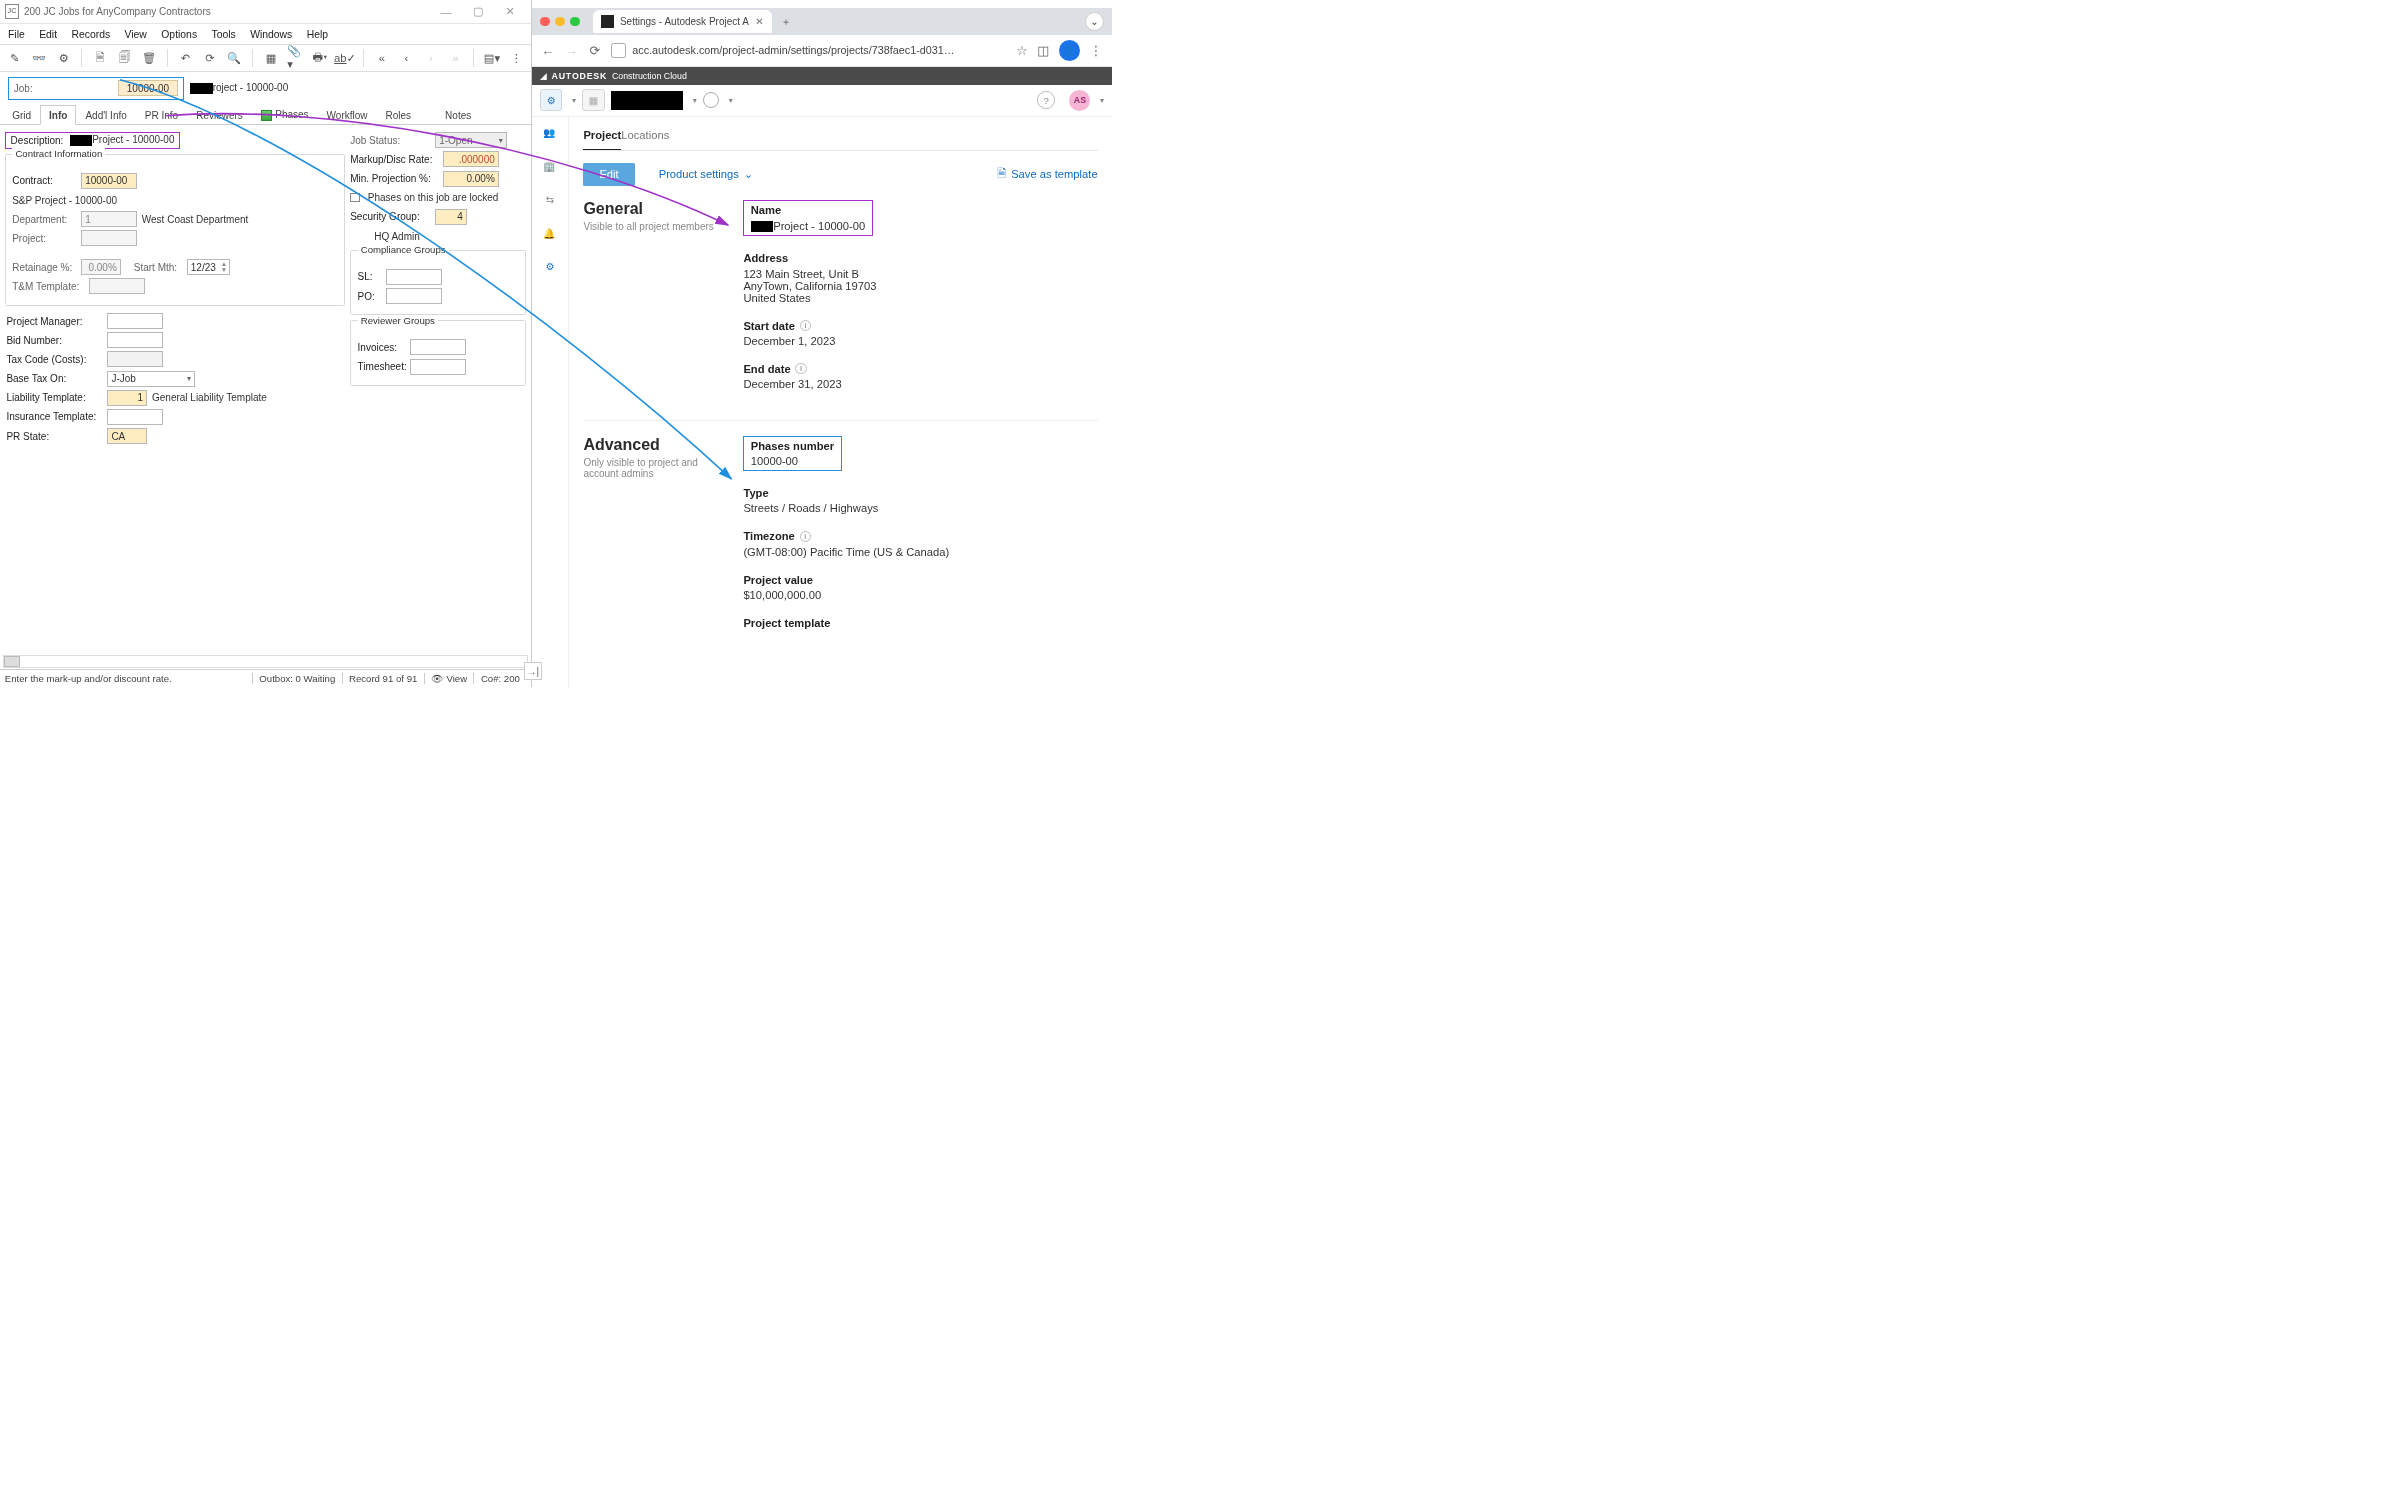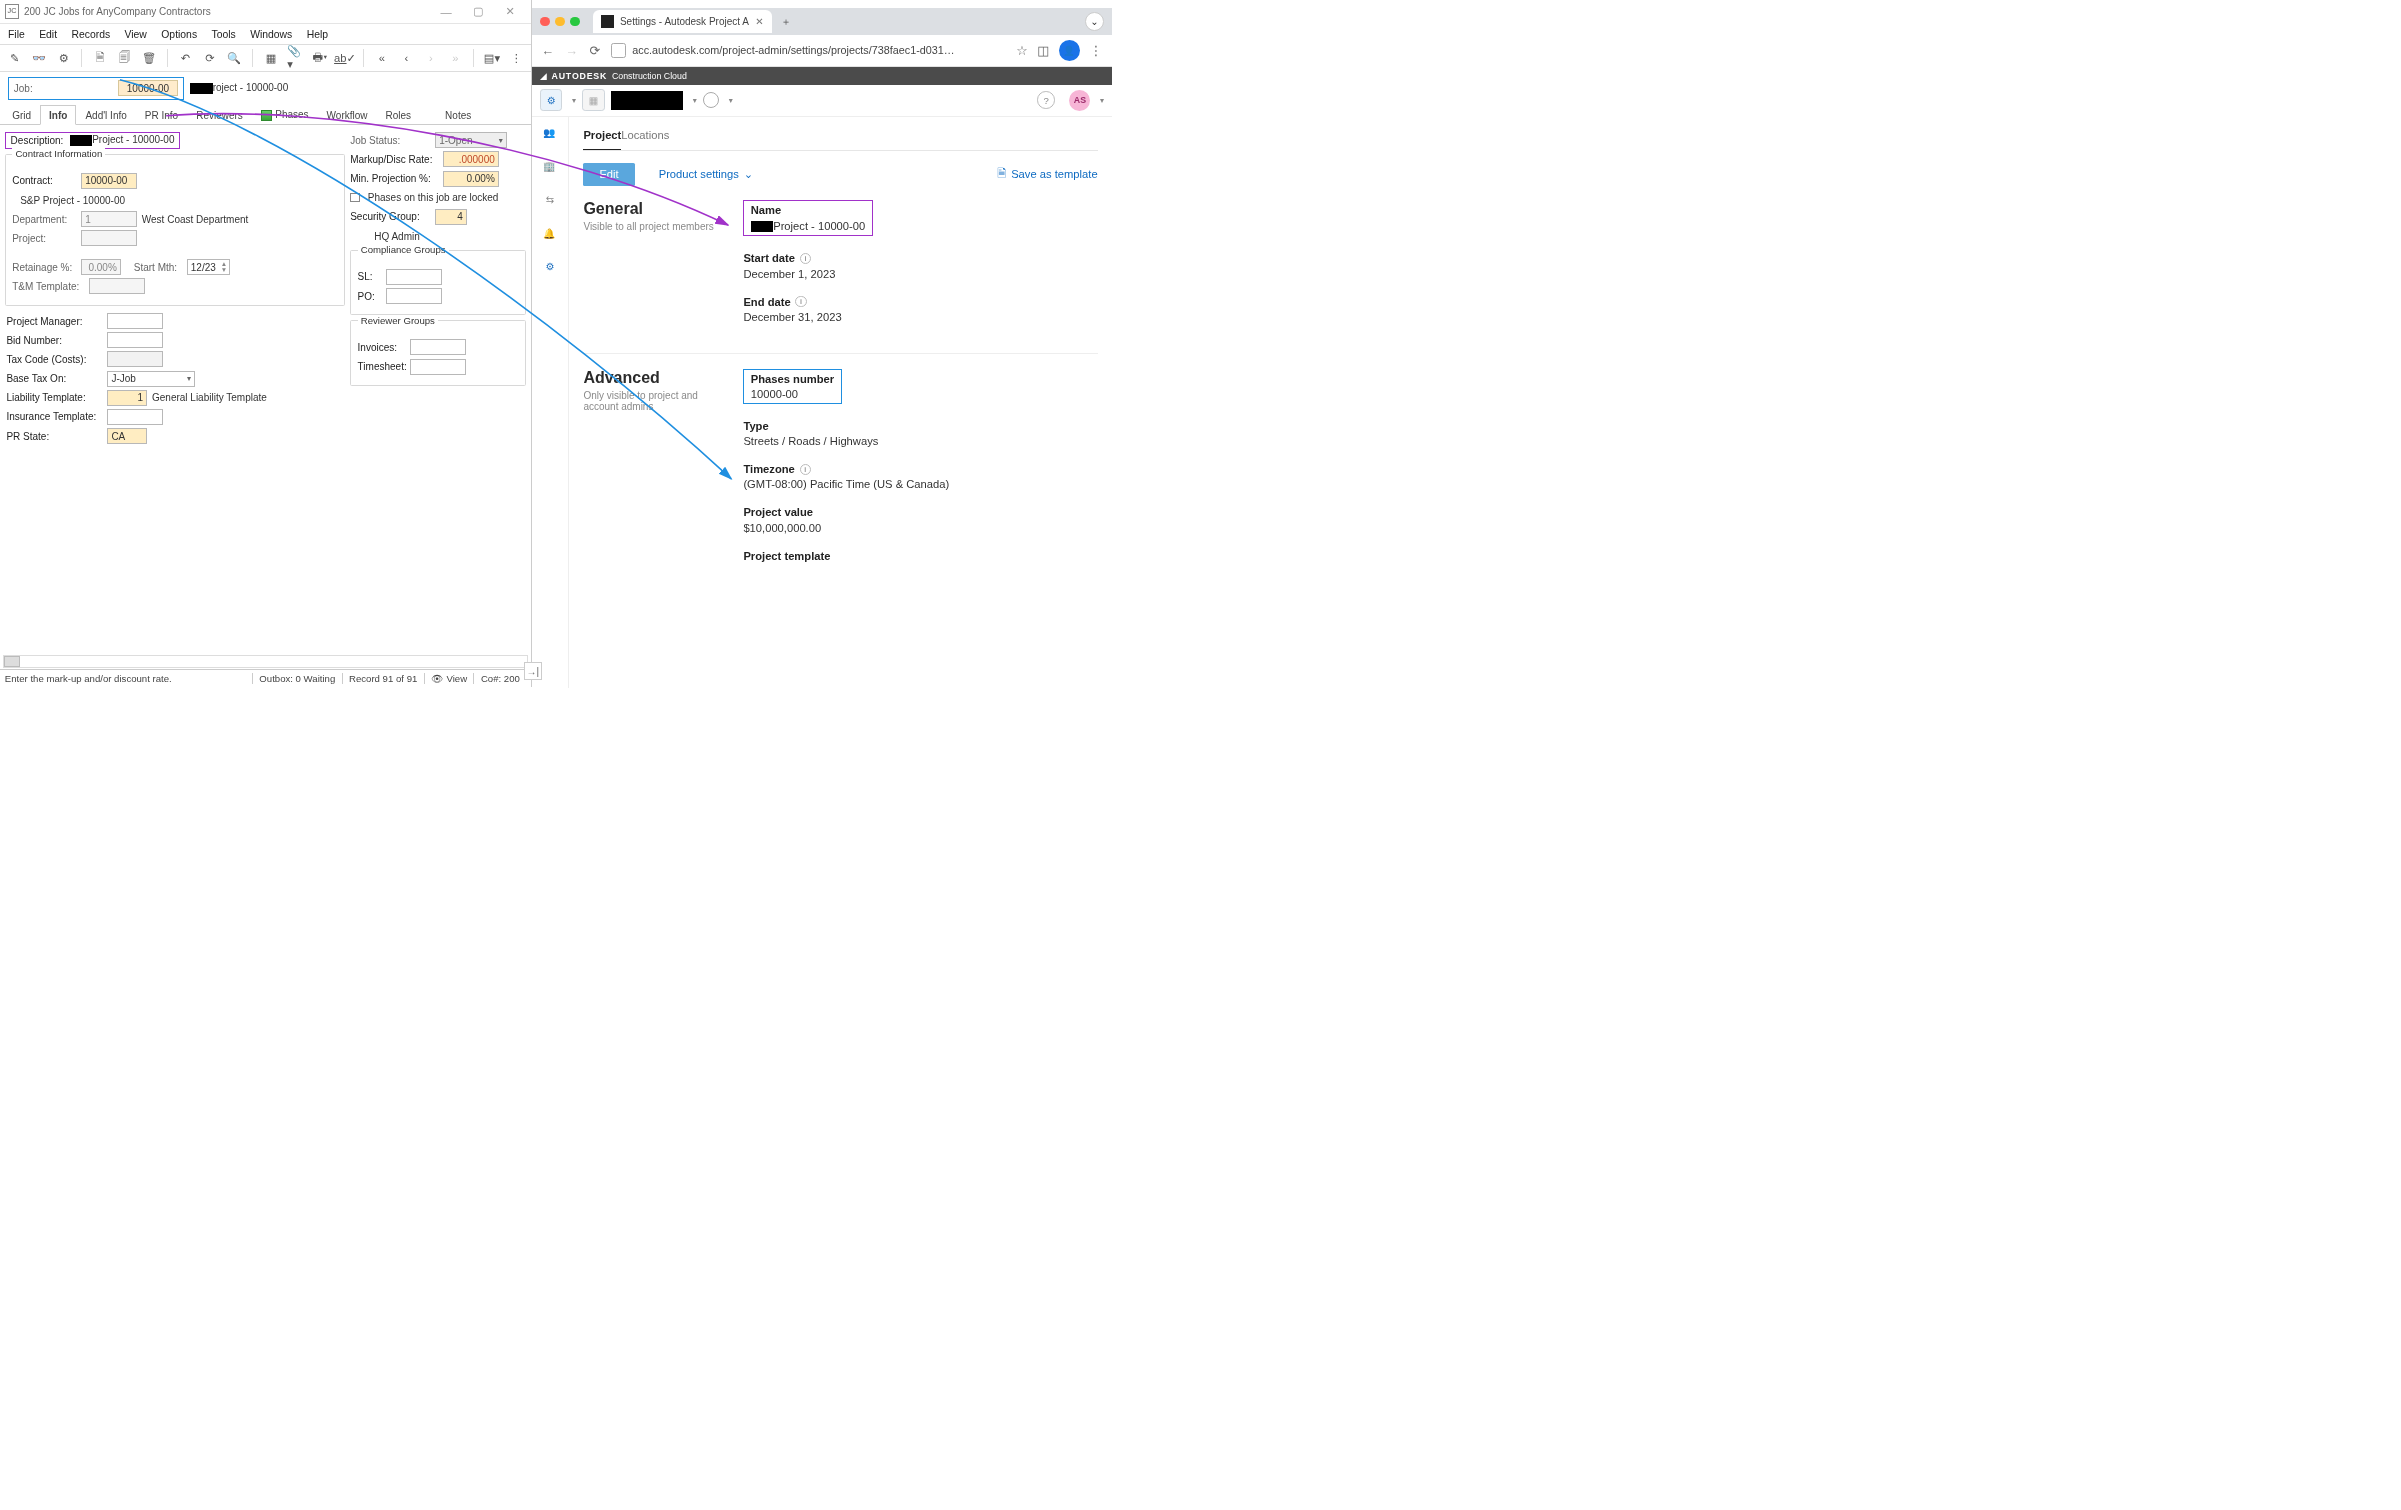--- a/index.html
+++ b/index.html
@@ -192,21 +192,21 @@
             <span><span class="redact"></span><span>Project - 10000-00</span></span>
           </span>
         </div>
         <div class="groupbox">
           <span class="gtitle">Contract Information</span>
           <div class="row">
             <span class="lbl dark" style="width:64px">Contract:</span>
             <span class="inp yellow">10000-00</span>
           </div>
           <div class="row">
-              <span style="margin-left:8px">S&amp;P Project - 10000-00</span>
+              <span style="">S&amp;P Project - 10000-00</span>
             </div>
           <div class="row">
             <span class="lbl" style="width:64px">Department:</span>
             <span class="inp" style="min-width:56px;background:#f5f5f5;color:#888">1</span>
             <span>West Coast Department</span>
           </div>
           <div class="row">
             <span class="lbl" style="width:64px">Project:</span>
             <span class="inp" style="background:#f5f5f5"></span>
           </div>
@@ -404,20 +404,26 @@
             <div class="sub">Visible to all project members</div>
           </div>
           <div class="fields">
             <div class="fld">
               <div class="name-box">
                 <div class="k">Name</div>
                 <div class="v"><span class="redact"></span><span>Project - 10000-00</span></div>
               </div>
             </div>
             <div class="fld">
+              <div class="k">Address</div>
+              <div class="v">123 Main Street, Unit B</div>
+              <div class="v">AnyTown, California 19703</div>
+              <div class="v">United States</div>
+            </div>
+            <div class="fld">
               <div class="k">
                   <span>Start date</span>
                   <span class="info-ic">i</span>
                 </div>
               <div class="v">December 1, 2023</div>
             </div>
             <div class="fld">
               <div class="k">
                   <span>End date</span>
                   <span class="info-ic">i</span>

